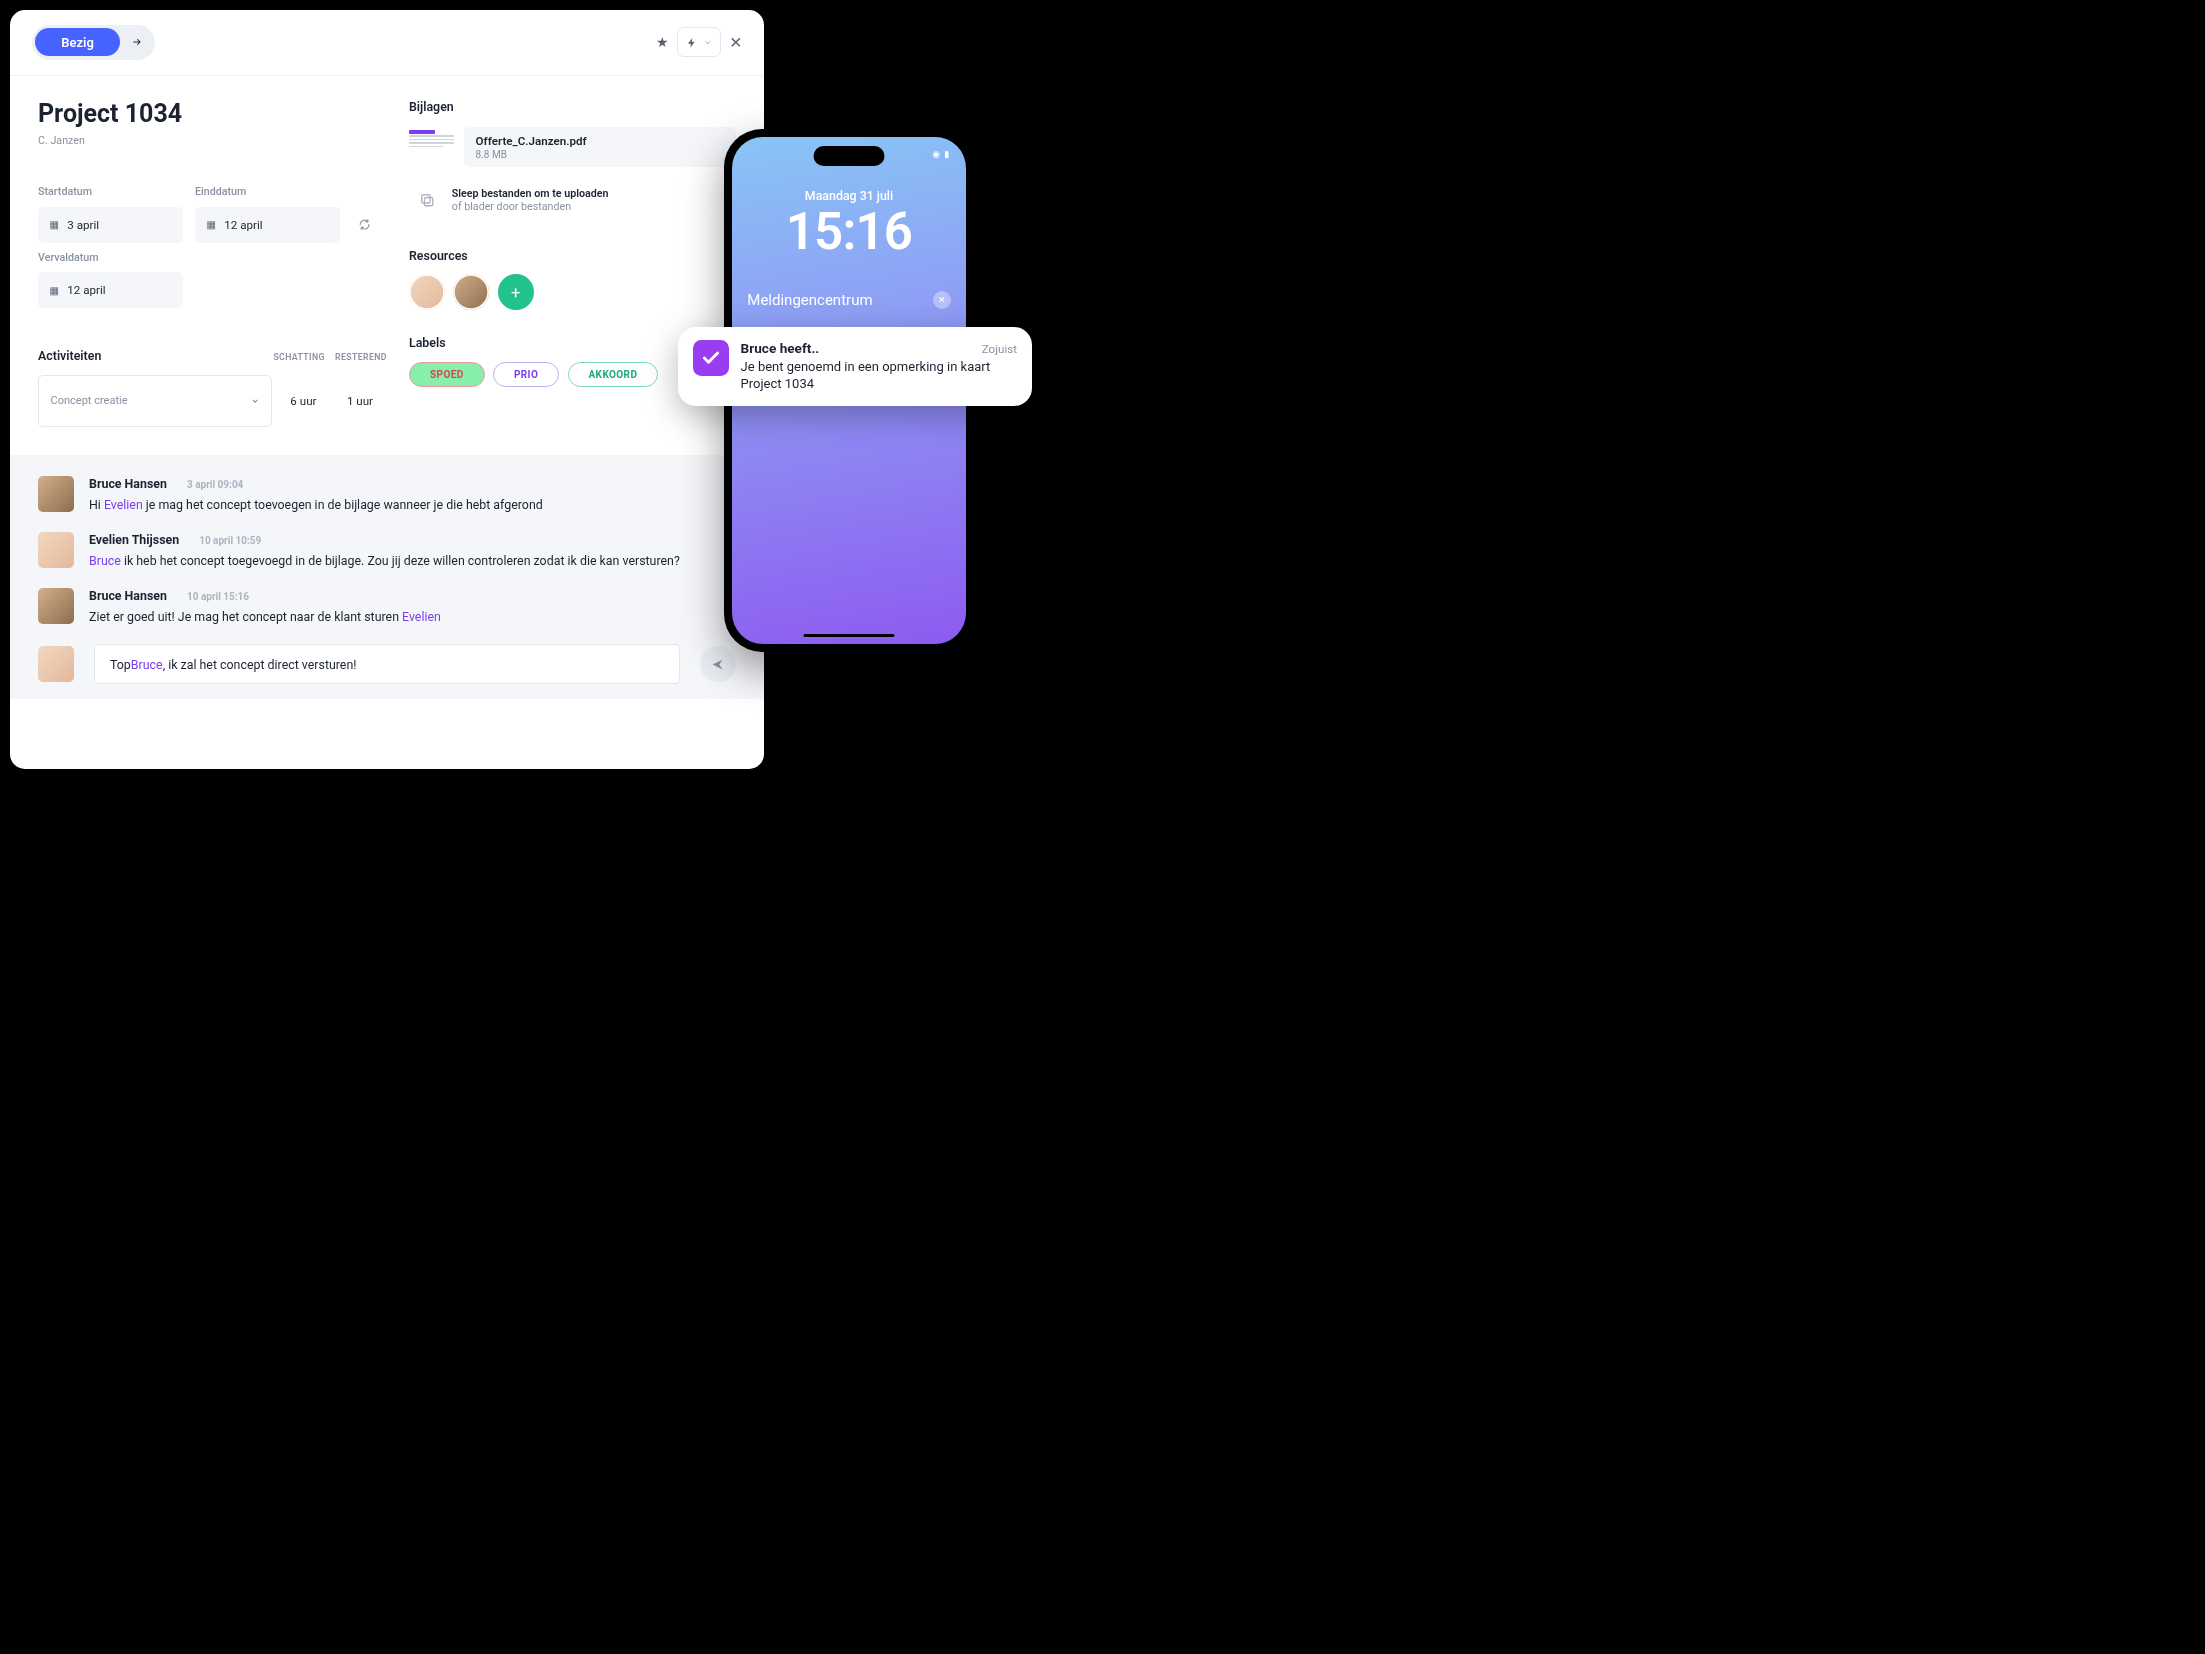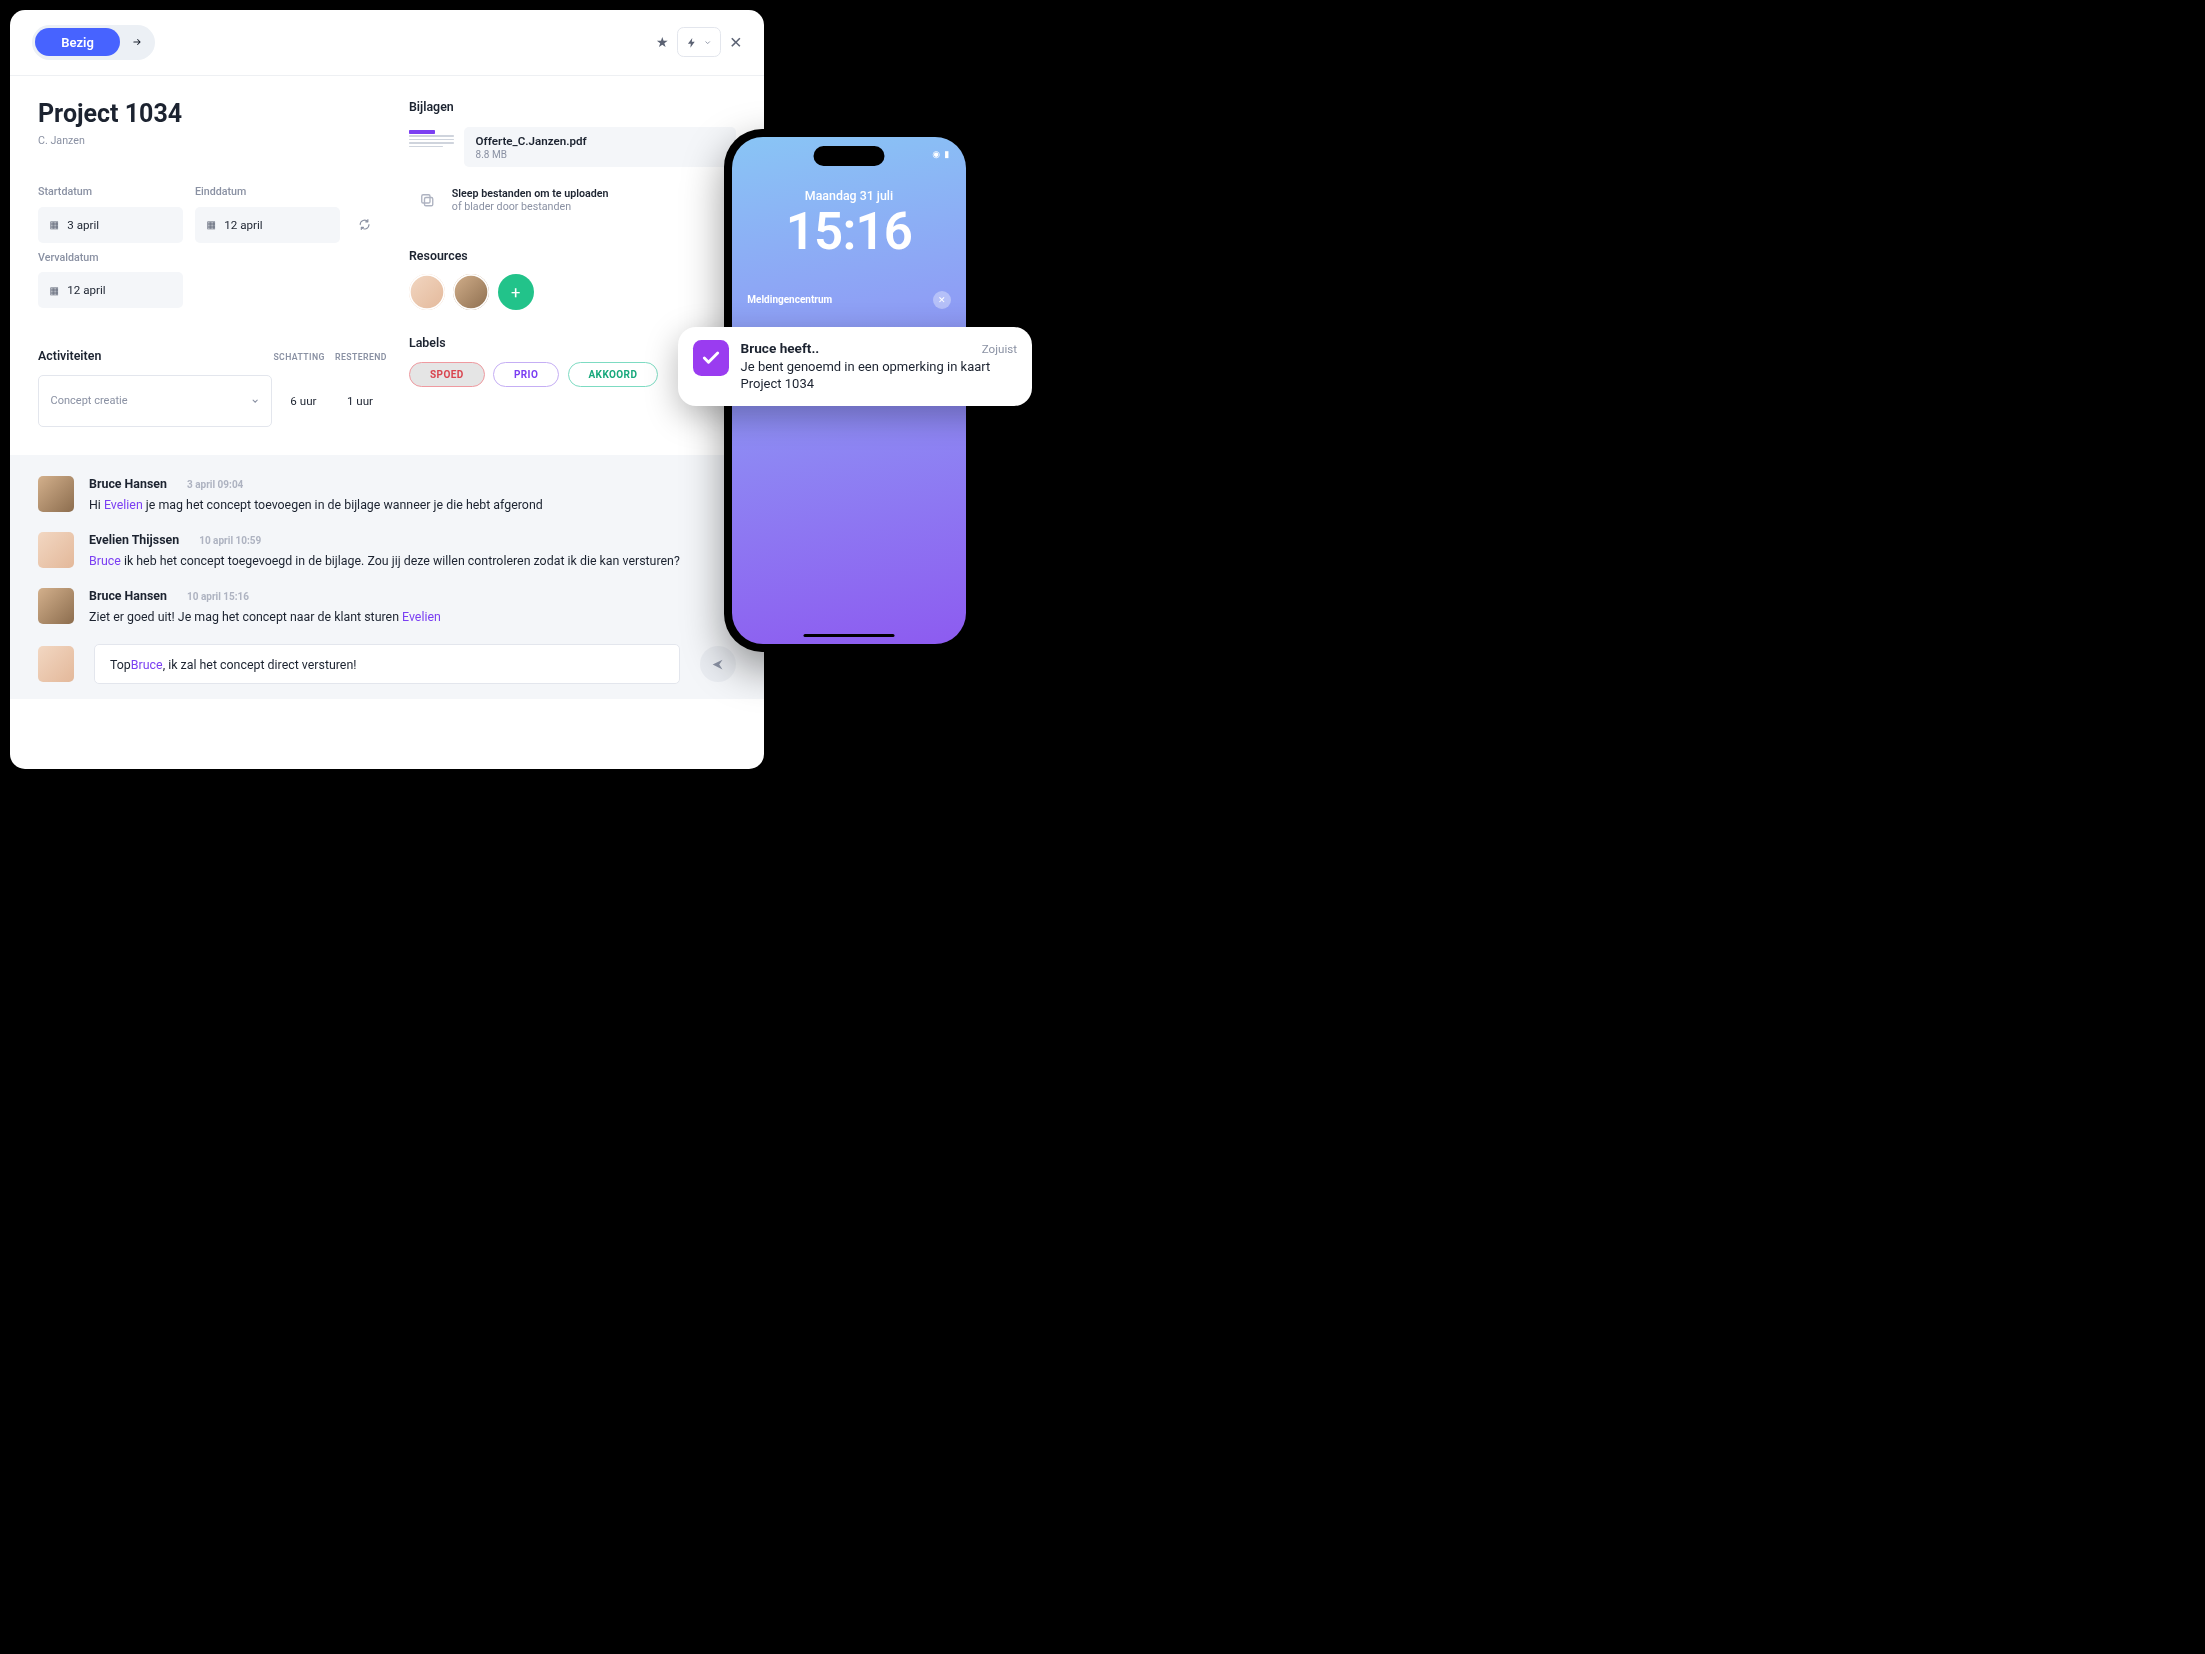--- a/index.html
+++ b/index.html
@@ -41,21 +41,21 @@
 .upload-zone { display:flex; align-items:center; gap:13.2px; margin-top:10px; padding:10px 6.6px; cursor:pointer;}
 .upload-zone .uz-icon { width:23px; display:flex; justify-content:center; color:#aeb3c1;}
 .upload-zone .l1 { font-size:10.7px; font-weight:600; color:#1c2330;}
 .upload-zone .l2 { font-size:10.7px; color:#8a91a3;}
 .resources { display:flex; gap:8.3px; margin-top:11.6px; align-items:center;}
 .avatar { width:36px; height:36px; border-radius:50%; background: linear-gradient(135deg,#d3b08c,#8c6d4e); box-shadow: inset 0 0 0 1.7px #fff;}
 .avatar.f { background: linear-gradient(135deg,#f2d7c2,#e3b89a);}
 .add-resource { width:36px; height:36px; border-radius:50%; background:#22c38a; color:#fff; font-size:16.5px; display:flex; align-items:center; justify-content:center; border:none; cursor:pointer;}
 .labels { display:flex; gap:8.3px; margin-top:11.6px;}
 .chip { border-radius:826px; padding:5.8px 20px; font-size:10px; font-weight:700; letter-spacing:0.4px; cursor:pointer;}
-.chip.spoed { border:0.8px solid #ef9aa0; background:#e5e5e5; color:#d9454f;}
+.chip.spoed { border:0.8px solid #ef9aa0; background:#86efac; color:#d9454f;}
 .chip.prio  { border:0.8px solid #c5aef4; background:#fff; color:#7b3ff2;}
 .chip.akkoord{border:0.8px solid #7ddbc2; background:#fff; color:#18a97c;}
 .comments { background:#f4f6f9; padding:21.5px 28px 15px 28px; margin-top:28px;}
 .comment { display:flex; gap:15px; margin-bottom:18px;}
 .comment .avatar-sm { width:36px; height:36px; border-radius:5px; background:linear-gradient(135deg,#d3b08c,#8c6d4e); flex-shrink:0;}
 .comment .avatar-sm.f { background:linear-gradient(135deg,#f2d7c2,#e3b89a);}
 .comment-head { display:flex; gap:20px; align-items:baseline;}
 .comment-author { font-size:12.4px; font-weight:700; color:#1c2330;}
 .comment-time { font-size:10px; color:#aeb3c1;font-weight:bold;}
 .comment-text { font-size:12.4px; color:#1c2330; margin-top:5px; line-height:1.45;}
@@ -66,21 +66,21 @@
 .send-btn { width:36px; height:36px; border-radius:50%; background:#e9ecf1; border:none; cursor:pointer; display:flex; align-items:center; justify-content:center; color:#5b6273;}
 
 
 .phone { position:absolute; left:724px; top:129px; width:250px; height:523px; background:#000; border-radius:38px; padding:8.3px; box-shadow: 0 16.5px 41px rgba(0,0,0,.4);}
 .phone-screen { width:100%; height:100%; border-radius:31px; background: linear-gradient(170deg,#89c5f5 0%, #8ea0f5 35%, #8d5bf0 100%); position:relative; overflow:hidden; color:#fff;}
 .notch { position:absolute; top:8.3px; left:50%; transform:translateX(-50%); width:71px; height:20px; background:#000; border-radius:11.6px;}
 .status-icons { position:absolute; top:11.6px; right:16.5px; display:flex; gap:4.1px; font-size:9px;}
 .lock-date { text-align:center; margin-top:51px; font-size:12.4px; font-weight:500;}
 .lock-time { text-align:center; font-size:51px; font-weight:600; letter-spacing:-0.8px; margin-top:-1.7px;}
 .nc-header { display:flex; align-items:center; padding:0 15px; margin-top:30px;}
-.nc-title { font-size:10px; font-weight:700; flex:1;}
+.nc-title { font-size:15px; font-weight:400; flex:1;}
 .nc-close { width:18px; height:18px; border-radius:50%; background:rgba(255,255,255,.35); display:flex; align-items:center; justify-content:center; font-size:9px; cursor:pointer;}
 .home-bar { position:absolute; bottom:6.6px; left:50%; transform:translateX(-50%); width:91px; height:3.3px; background:#000; border-radius:2.5px;}
 
 
 .notification { position:absolute; left:678px; top:327px; width:354px; background:#fff; border-radius:18px; box-shadow:0 10px 33px rgba(0,0,0,.28); padding:13.2px 15px; display:flex; gap:11.6px;}
 .notif-icon { width:36px; height:36px; border-radius:8.3px; background:#9a3cf0; display:flex; align-items:center; justify-content:center; color:#fff; font-size:18px; flex-shrink:0;}
 .notif-body { flex:1;}
 .notif-head { display:flex; align-items:baseline;}
 .notif-title { font-size:13.6px; font-weight:700; color:#1c2330; flex:1;}
 .notif-time { font-size:11.6px; color:#8a91a3;}

